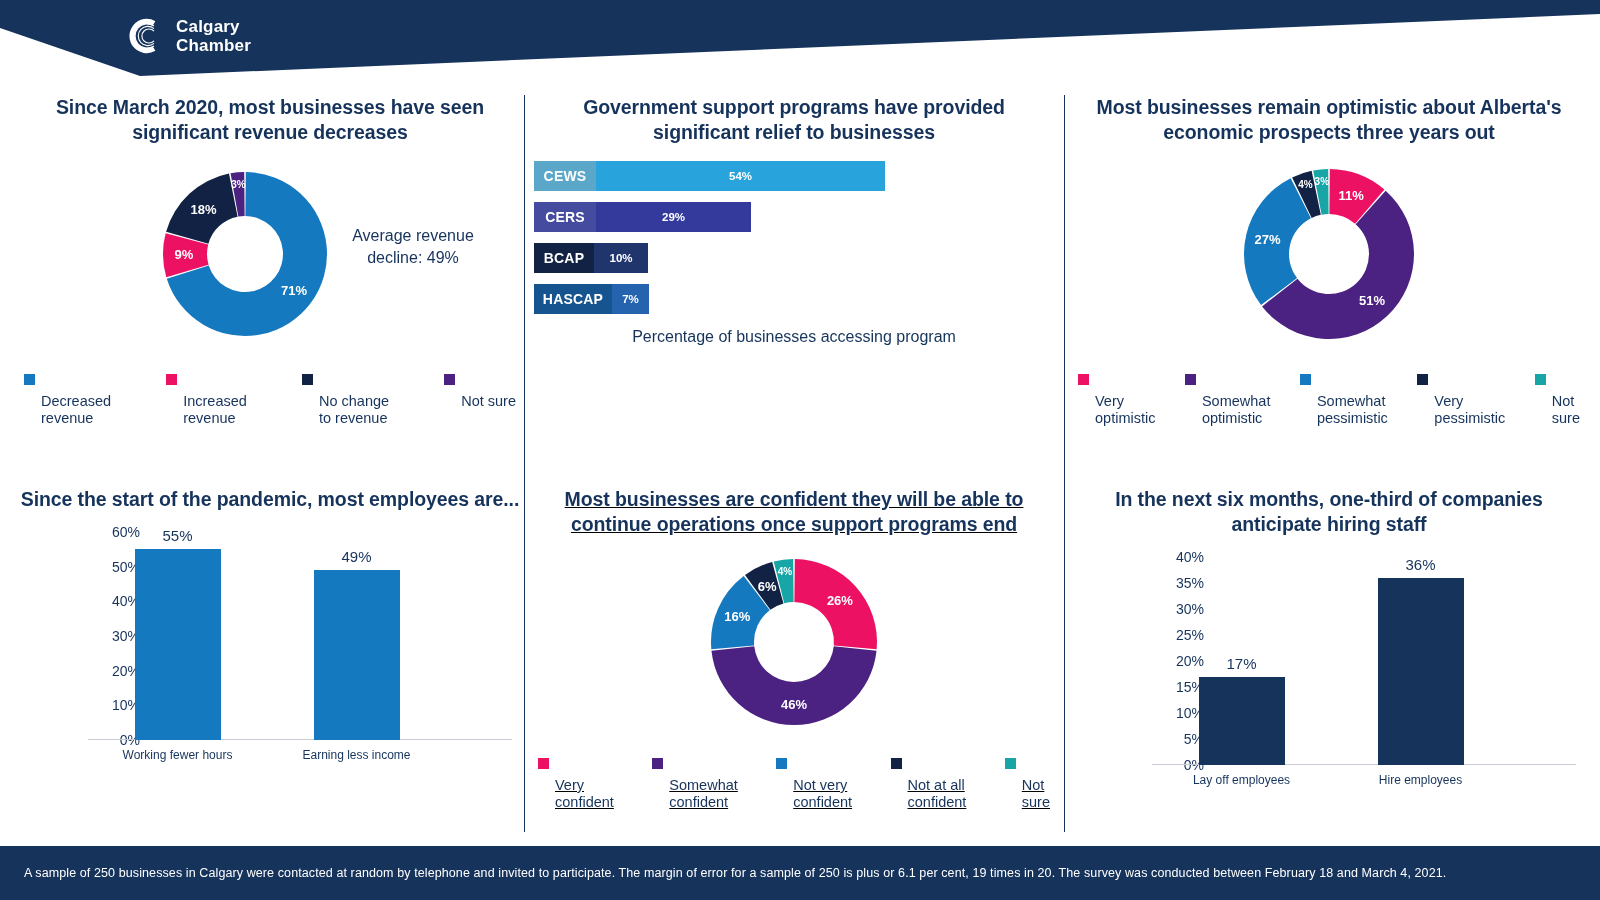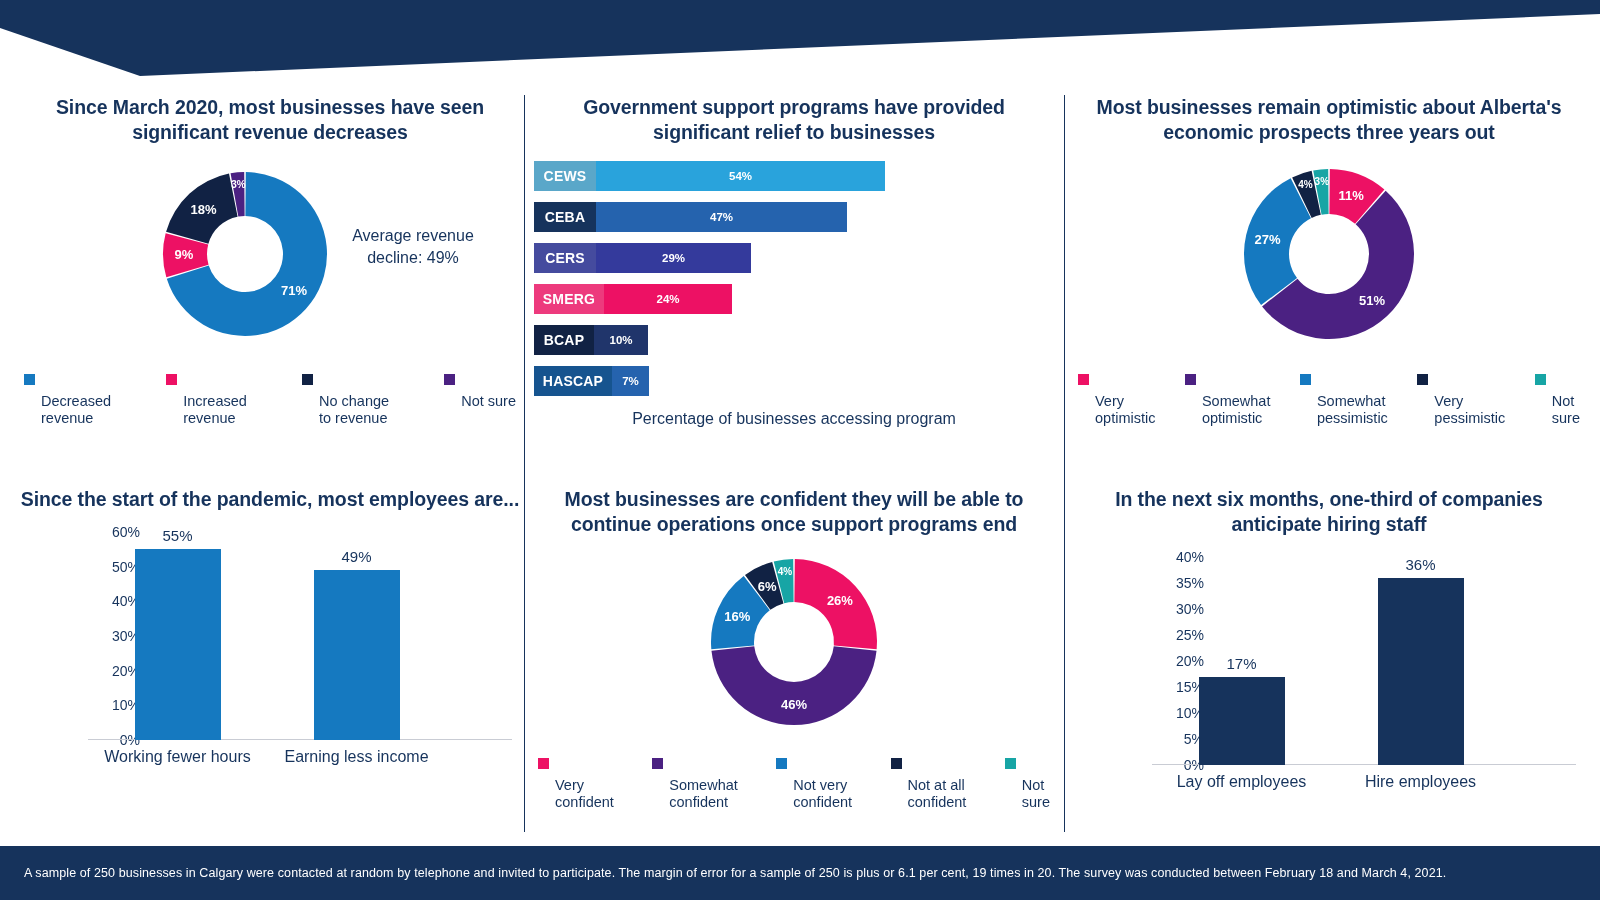--- a/index.html
+++ b/index.html
@@ -38,21 +38,21 @@
     position: absolute; top: 0; width: 1px; height: 737px; background: #16335c;
   }
   .divider.d1 { left: 524px; }
   .divider.d2 { left: 1064px; }
 
   .panel { position: absolute; }
   .p-tl { left: 20px;   top: 0px;   width: 500px; height: 370px; }
   .p-tm { left: 534px;  top: 0px;   width: 520px; height: 370px; }
   .p-tr { left: 1074px; top: 0px;   width: 510px; height: 370px; }
   .p-bl { left: 20px;   top: 392px; width: 500px; height: 345px; }
-  .p-bm { left: 534px;  top: 392px; width: 520px; height: 345px; }
+  .p-bm { left: 534px;  top: 392px; width: 520px; height: 345px; text-decoration: underline; }
   .p-br { left: 1074px; top: 392px; width: 510px; height: 345px; }
 
   .chart-title {
     color: #16335c; font-weight: bold; font-size: 19.5px; line-height: 25px;
     text-align: center; letter-spacing: -.1px;
   }
   .p-tl .chart-title { text-align: center; }
 
   
   .donut-wrap { position: relative; display: flex; justify-content: center; }
@@ -110,38 +110,54 @@
   }
   .vb-bar {
     position: absolute; bottom: 0;
   }
   .vb-value {
     position: absolute; transform: translate(-50%, -100%);
     color: #16335c; font-size: 15px; font-weight: normal; white-space: nowrap;
   }
   .vb-cat {
     position: absolute; transform: translateX(-50%);
-    color: #16335c; font-size: 16px; white-space: nowrap;
+    color: #16335c; font-size: 12px; white-space: nowrap;
   }
 
   
   .footer {
     position: absolute; left: 0; bottom: 0; width: 1600px; height: 54px;
     background: #16335c; display: flex; align-items: center;
   }
   .footer-text {
     color: #ffffff; font-size: 12.5px; padding-left: 24px; letter-spacing: .1px;
   }
 </style>
 </head>
 <body>
 
 <div class="page">
 
   <div class="header"></div>
+  <div class="header-inner">
+    <div class="logo-wrap">
+      <svg class="logo-mark" viewBox="0 0 40 40">
+        <g fill="none" stroke="#ffffff">
+          <path d="M30 7.5 A14.5 14.5 0 1 0 30 32.5" stroke-width="5.4"></path>
+          <path d="M30 12.6 A9.6 9.6 0 1 0 30 27.4" stroke-width="1.1"></path>
+          <path d="M30 10.0 A12.1 12.1 0 1 0 30 30.0" stroke-width="1.1"></path>
+          <path d="M30 15.2 A7.0 7.0 0 1 0 30 24.8" stroke-width="1.1"></path>
+        </g>
+      </svg>
+      <div class="logo-text">
+        <div>Calgary</div>
+        <div>Chamber</div>
+      </div>
+    </div>
+  </div>
 
   <div class="grid">
 
     <div class="divider d1"></div>
     <div class="divider d2"></div>
 
     <div class="panel p-tl">
       <div class="chart-title">Since March 2020, most businesses
 have seen significant revenue decreases</div>
 
@@ -187,30 +203,22 @@
 
     <div class="panel p-tm">
       <div class="chart-title">Government support programs have
 provided significant relief to businesses</div>
       <div class="hbars" id="hbars">
           <div class="hbar-row">
             <div class="hbar-tag" style="background: rgb(90, 167, 201); width: 62px;">CEWS</div>
             <div class="hbar-fill" style="background: rgb(41, 163, 220); width: 289px;">54%</div>
           </div>
           <div class="hbar-row">
-            <div class="hbar-tag" style="background: rgb(22, 51, 92); width: 62px;">CEBA</div>
-            <div class="hbar-fill" style="background: rgb(37, 99, 174); width: 251px;">47%</div>
-          </div>
-          <div class="hbar-row">
             <div class="hbar-tag" style="background: rgb(69, 75, 158); width: 62px;">CERS</div>
             <div class="hbar-fill" style="background: rgb(52, 58, 156); width: 155px;">29%</div>
-          </div>
-          <div class="hbar-row">
-            <div class="hbar-tag" style="background: rgb(237, 58, 125); width: 70px;">SMERG</div>
-            <div class="hbar-fill" style="background: rgb(237, 17, 100); width: 128px;">24%</div>
           </div>
           <div class="hbar-row">
             <div class="hbar-tag" style="background: rgb(17, 34, 68); width: 60px;">BCAP</div>
             <div class="hbar-fill" style="background: rgb(32, 53, 107); width: 54px;">10%</div>
           </div>
           <div class="hbar-row">
             <div class="hbar-tag" style="background: rgb(22, 84, 143); width: 78px;">HASCAP</div>
             <div class="hbar-fill" style="background: rgb(37, 99, 174); width: 37px;">7%</div>
           </div>
         </div>

